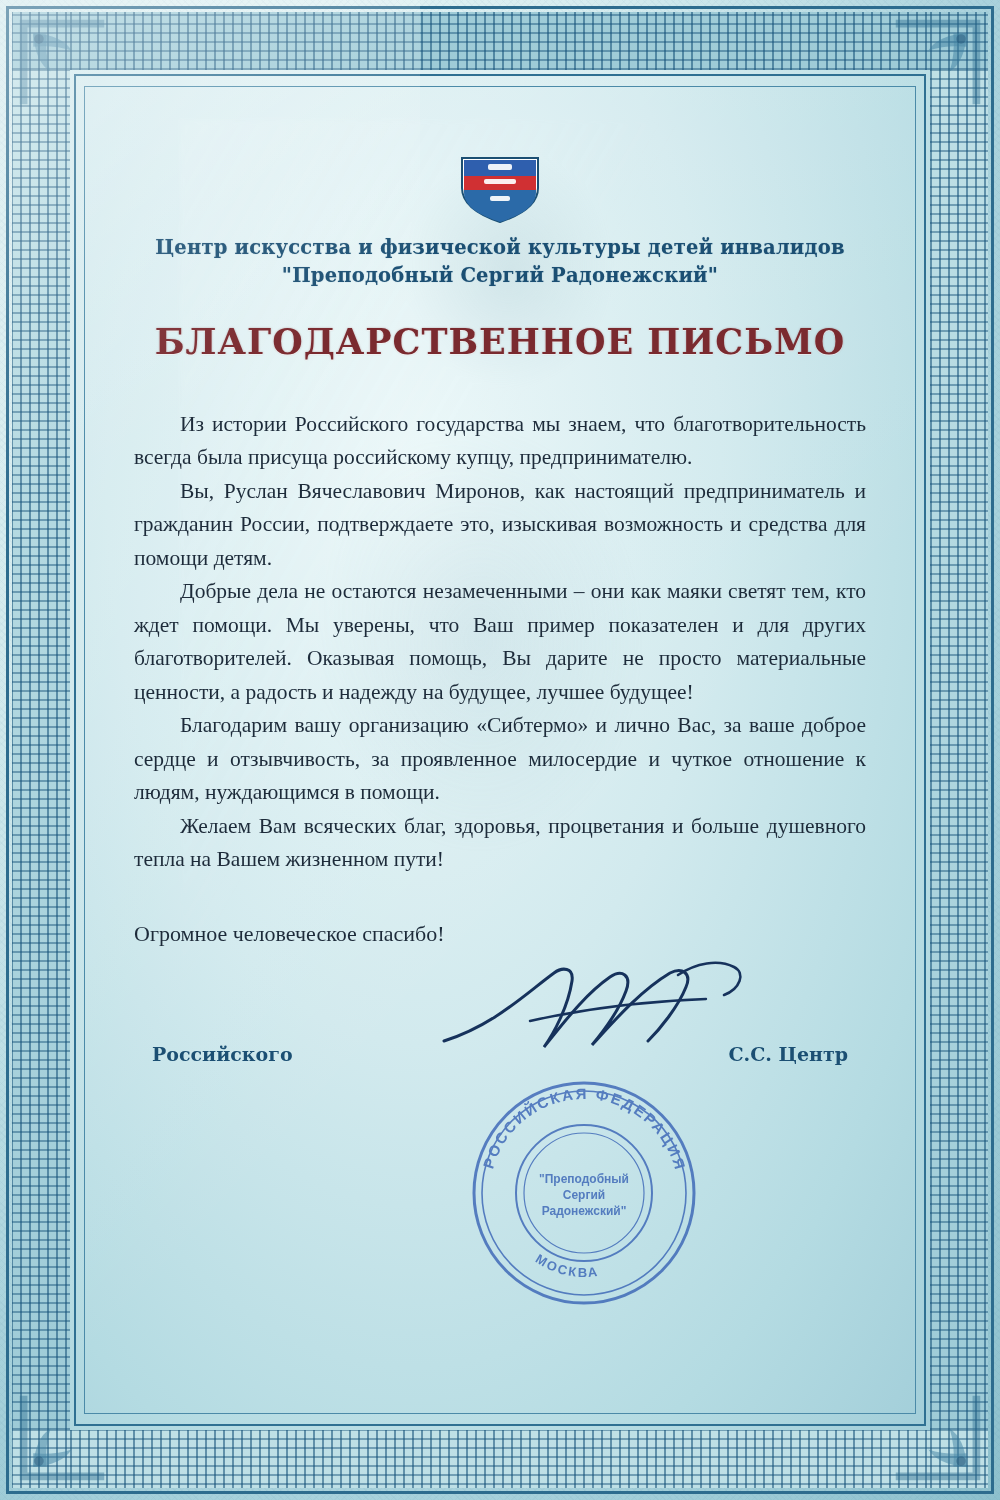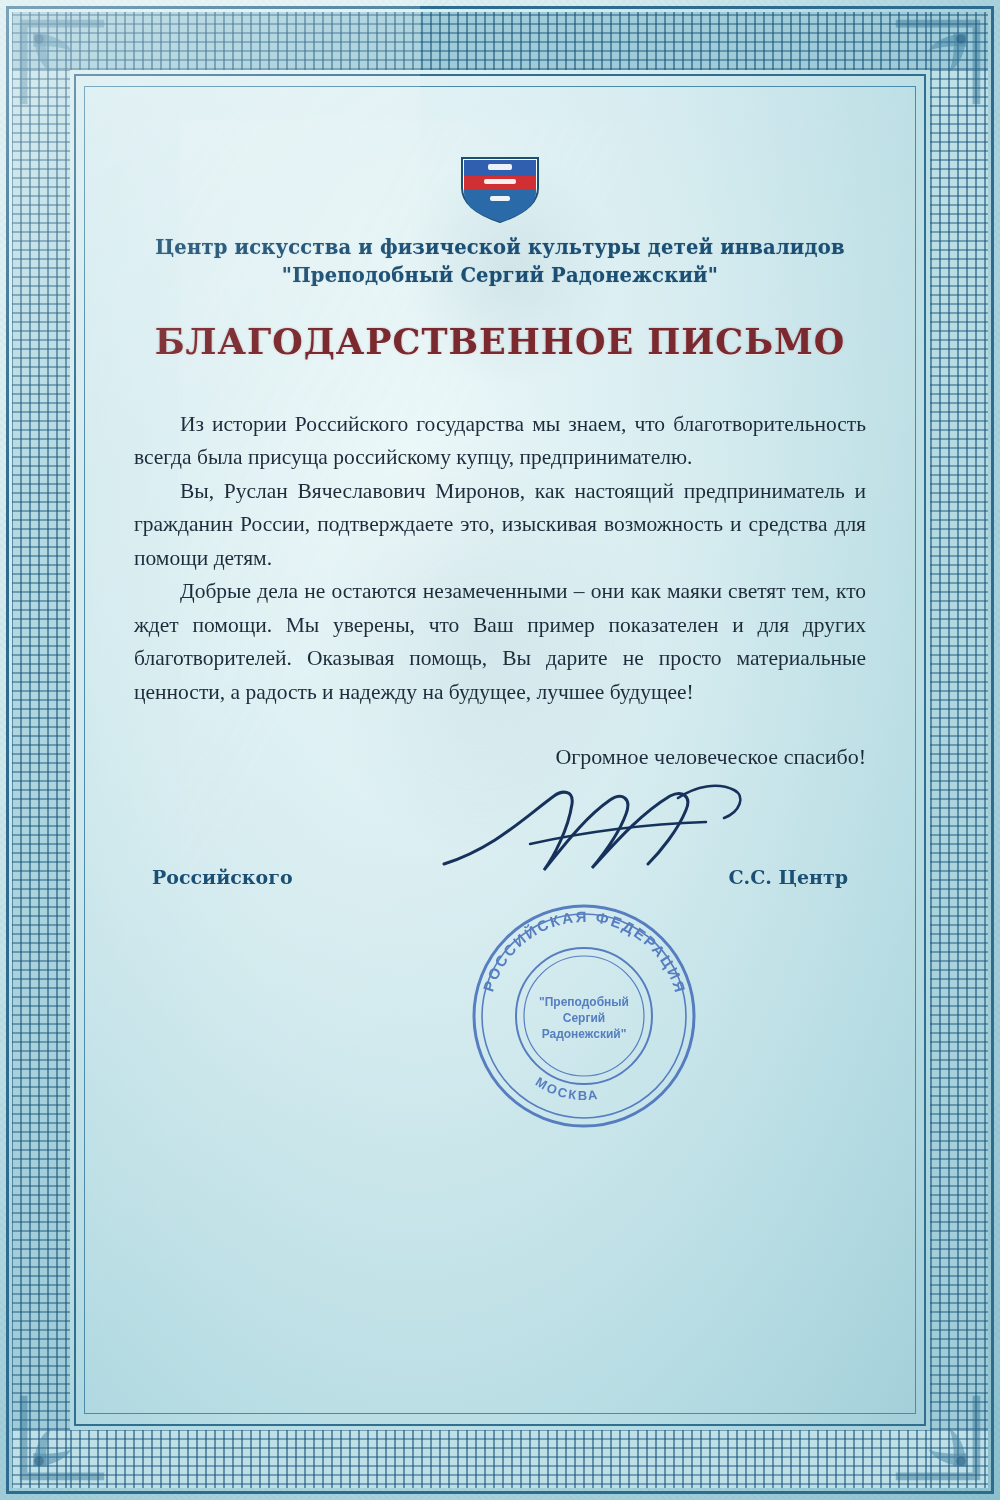--- a/index.html
+++ b/index.html
@@ -158,22 +158,22 @@
     text-align: justify;
     text-justify: inter-word;
   }
   .body-text p {
     margin: 0 0 0 0;
     text-indent: 46px;
   }
   .body-text p.no-indent { text-indent: 0; }
 
   .thanks {
-    margin-top: 35px;
-    text-align: right;
+    margin-top: 44px;
+    text-align: left;
     font-family: "Liberation Serif", serif;
     font-size: 22px;
     color: #1d2b3a;
   }
 
   .signature-row {
     position: relative;
     margin-top: 96px;
     display: flex;
     justify-content: space-between;
@@ -284,20 +284,22 @@
       <span>Центр искусства и физической культуры детей инвалидов</span>
       <span class="line2">"Преподобный Сергий Радонежский"</span>
     </div>
 
     <div class="title">БЛАГОДАРСТВЕННОЕ ПИСЬМО</div>
 
     <div class="body-text">
       <p>Из истории Российского государства мы знаем, что благотворительность всегда была присуща российскому купцу, предпринимателю.</p>
       <p>Вы, Руслан Вячеславович Миронов, как настоящий предприниматель и гражданин России, подтверждаете это, изыскивая возможность и средства для помощи детям.</p>
       <p>Добрые дела не остаются незамеченными – они как маяки светят тем, кто ждет помощи. Мы уверены, что Ваш пример показателен и для других благотворителей. Оказывая помощь, Вы дарите не просто материальные ценности, а радость и надежду на будущее, лучшее будущее!</p>
+      <p>Благодарим вашу организацию «Сибтермо» и лично Вас, за ваше доброе сердце и отзывчивость, за проявленное милосердие и чуткое отношение к людям, нуждающимся в помощи.</p>
+      <p>Желаем Вам всяческих благ, здоровья, процветания и больше душевного тепла на Вашем жизненном пути!</p>
     </div>
 
     <div class="thanks">Огромное человеческое спасибо!</div>
 
     <div class="signature-row">
 
       <div class="handwriting">
         <svg viewBox="0 0 320 110" fill="none">
           <path d="M10 86 C60 70 90 40 120 18 C128 12 140 12 138 26 C134 52 120 78 110 92 C128 70 150 40 176 22 C188 14 198 20 192 36 C184 58 168 78 158 90 C180 66 206 36 236 18 C248 12 258 18 252 32 C244 52 226 74 214 86" stroke="#16325c" stroke-width="3" stroke-linecap="round"></path>
           <path d="M96 66 C150 54 214 46 272 44" stroke="#16325c" stroke-width="2.4" stroke-linecap="round"></path>

